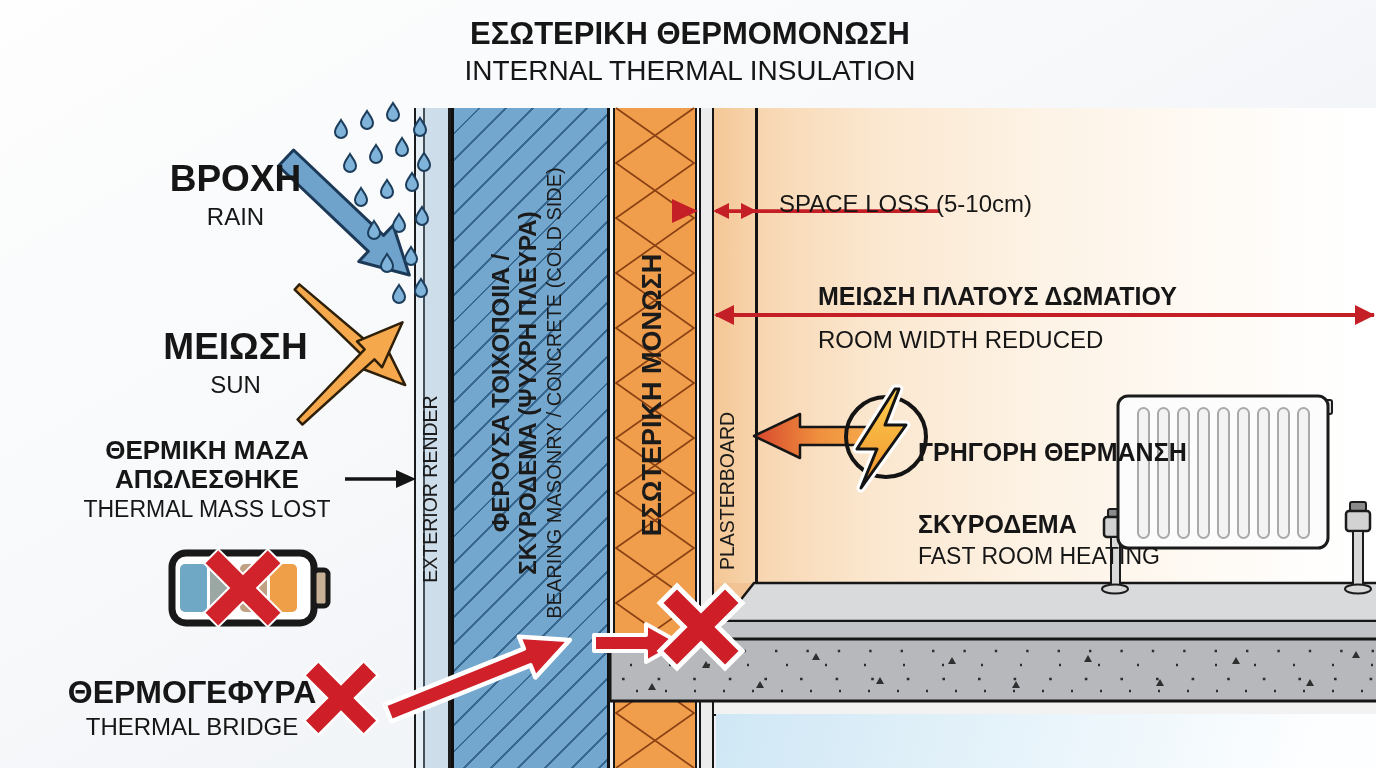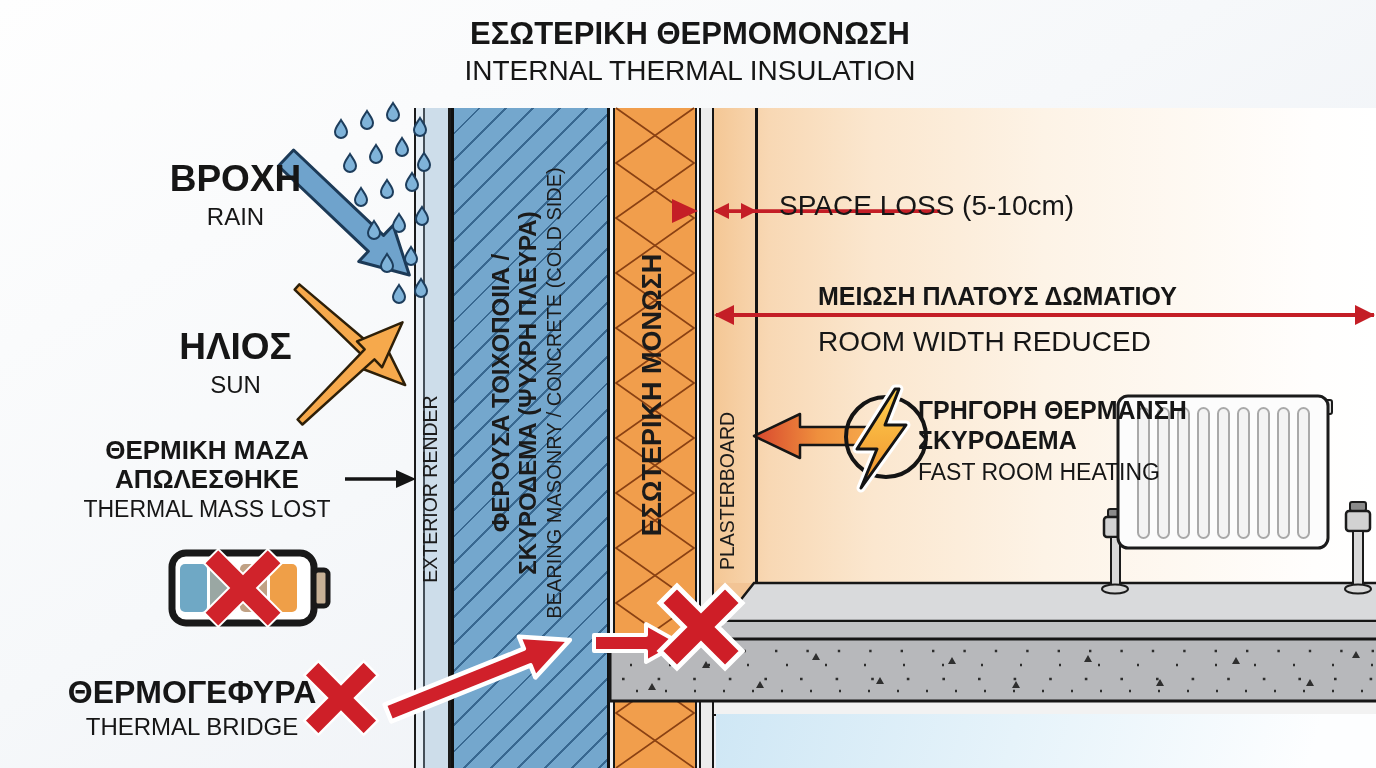--- a/index.html
+++ b/index.html
@@ -31,22 +31,22 @@
   .el{font-weight:700;}
   #title{left:340px;top:16px;width:700px;text-align:center;}
   #title .el{font-size:31px;}
   #title .en{font-size:28px;margin-top:3px;}
   .lbl .el{font-size:37px;}
   .lbl .en{font-size:24px;margin-top:2px;}
   #lbl-mass .el{font-size:26px;line-height:1.1;}
   #lbl-mass .en{font-size:23px;margin-top:3px;}
   #lbl-bridge .el{font-size:32px;}
   #ann-space .el,#ann-width .el,#ann-heat .el{font-size:25px;}
-  #ann-space .en,#ann-width .en{font-size:28px;margin-top:15px;}
-  #ann-heat .el{line-height:1.18;}
+  #ann-space .en,#ann-width .en{font-size:24px;margin-top:15px;}
+  #ann-heat .el{line-height:1.18;margin-top:42px;}
   #ann-heat .en{font-size:23px;line-height:1.25;margin-top:3px;}
   .vtxt{position:absolute;z-index:10;transform:rotate(-90deg);text-align:center;
     white-space:nowrap;color:#1b1b1b;}
   #v-render{left:321px;top:477px;width:220px;height:24px;font-size:19.5px;}
   #v-masonry{left:244px;top:352px;width:570px;height:82px;}
   #v-masonry .el{font-size:24px;line-height:1.12;}
   #v-masonry .en{font-size:20px;line-height:1.25;}
   #v-insul{left:453px;top:379px;width:400px;height:32px;font-size:27px;font-weight:700;}
   #v-plaster{left:627px;top:480px;width:200px;height:22px;font-size:19.5px;}
 </style>
@@ -211,21 +211,21 @@
   <div class="txt center" id="title">
     <div class="el">ΕΣΩΤΕΡΙΚΗ ΘΕΡΜΟΜΟΝΩΣΗ</div>
     <div class="en">INTERNAL THERMAL INSULATION</div>
   </div>
 
   <div class="txt center lbl" style="left:148px;top:158px;width:175px;" id="lbl-rain">
     <div class="el">ΒΡΟΧΗ</div>
     <div class="en">RAIN</div>
   </div>
   <div class="txt center lbl" style="left:148px;top:326px;width:175px;" id="lbl-sun">
-    <div class="el">ΗΛΙΟΣ</div>
+    <div class="el">ΜΕΙΩΣΗ</div>
     <div class="en">SUN</div>
   </div>
   <div class="txt center" style="left:62px;top:436px;width:290px;" id="lbl-mass">
     <div class="el">ΘΕΡΜΙΚΗ ΜΑΖΑ</div>
     <div class="el">ΑΠΩΛΕΣΘΗΚΕ</div>
     <div class="en">THERMAL MASS LOST</div>
   </div>
   <div class="txt center lbl" style="left:52px;top:674px;width:280px;" id="lbl-bridge">
     <div class="el">ΘΕΡΜΟΓΕΦΥΡΑ</div>
     <div class="en">THERMAL BRIDGE</div>

